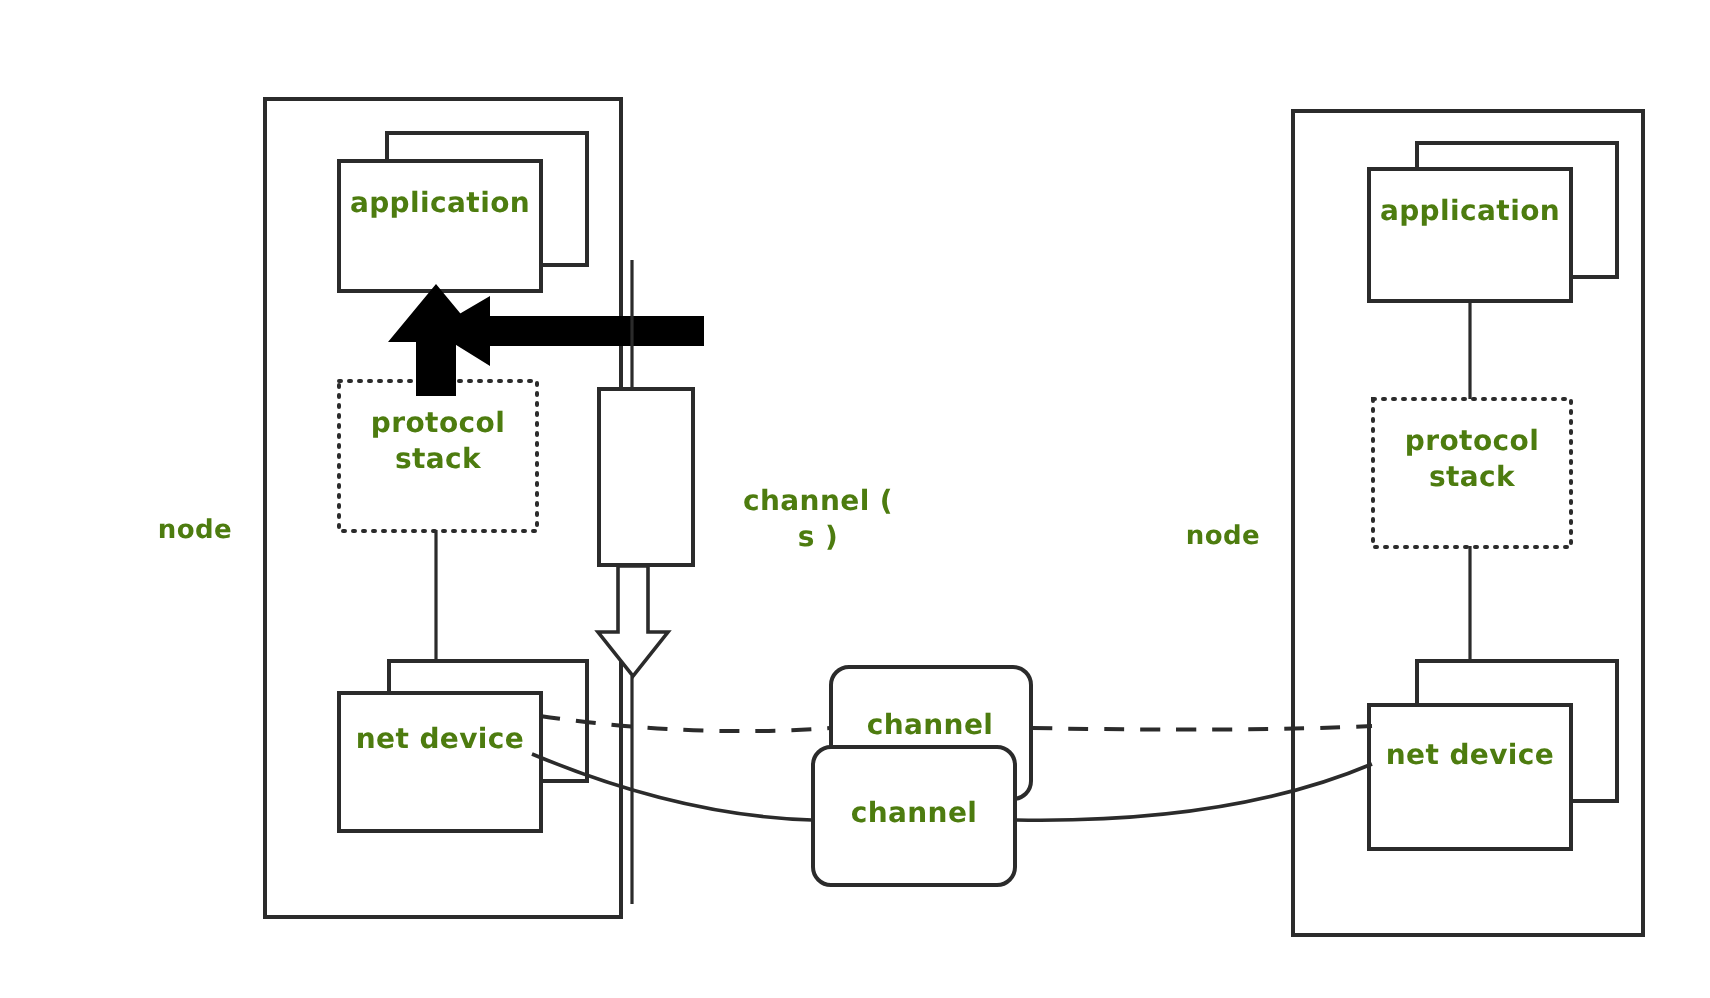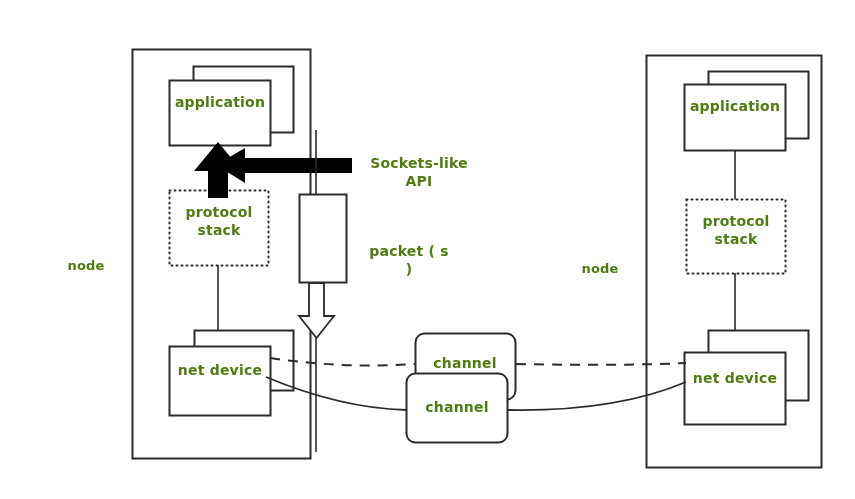--- a/index.html
+++ b/index.html
@@ -31,20 +31,21 @@
     text-align: center;
     line-height: 1.25;
     letter-spacing: 0.2px;
     -webkit-font-smoothing: antialiased;
   }
   .lbl-box {
     font-size: 14px;
   }
   .lbl-node {
     font-size: 13px;
+    text-align: right;
   }
   .lbl-annot {
     font-size: 14px;
   }
 </style>
 </head>
 <body>
 
 <div id="canvas">
 
@@ -99,23 +100,22 @@
   </svg>
 
   <div class="lbl lbl-node" style="left:56px; top:258px; width:60px;">node</div>
 
   <div class="lbl lbl-box" style="left:172px; top:94px; width:96px;">application</div>
 
   <div class="lbl lbl-box" style="left:175px; top:204px; width:88px;">protocol stack</div>
 
   <div class="lbl lbl-box" style="left:175px; top:362px; width:90px;">net device</div>
 
-  <div class="lbl lbl-annot" style="left:364px; top:155px; width:110px;">Sockets-like API</div>
 
-  <div class="lbl lbl-annot" style="left:366px; top:243px; width:86px;">packet ( s )</div>
+  <div class="lbl lbl-annot" style="left:366px; top:243px; width:86px;">channel ( s )</div>
 
   <div class="lbl lbl-box" style="left:419px; top:355px; width:92px;">channel</div>
 
   <div class="lbl lbl-box" style="left:411px; top:399px; width:92px;">channel</div>
 
   <div class="lbl lbl-node" style="left:570px; top:261px; width:60px;">node</div>
 
   <div class="lbl lbl-box" style="left:687px; top:98px; width:96px;">application</div>
 
   <div class="lbl lbl-box" style="left:692px; top:213px; width:88px;">protocol stack</div>

